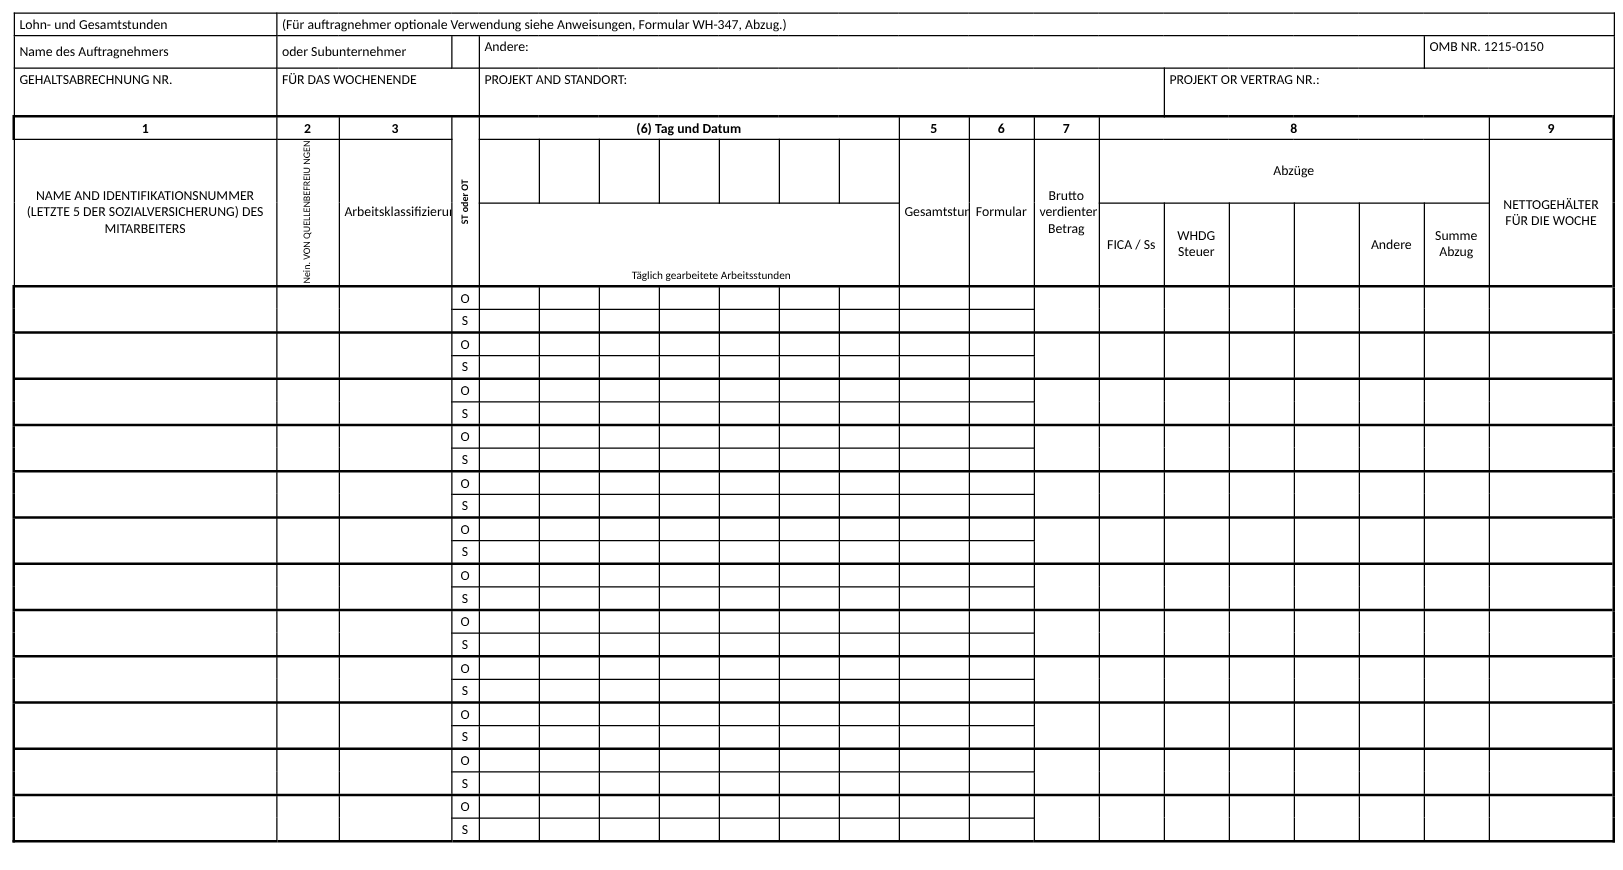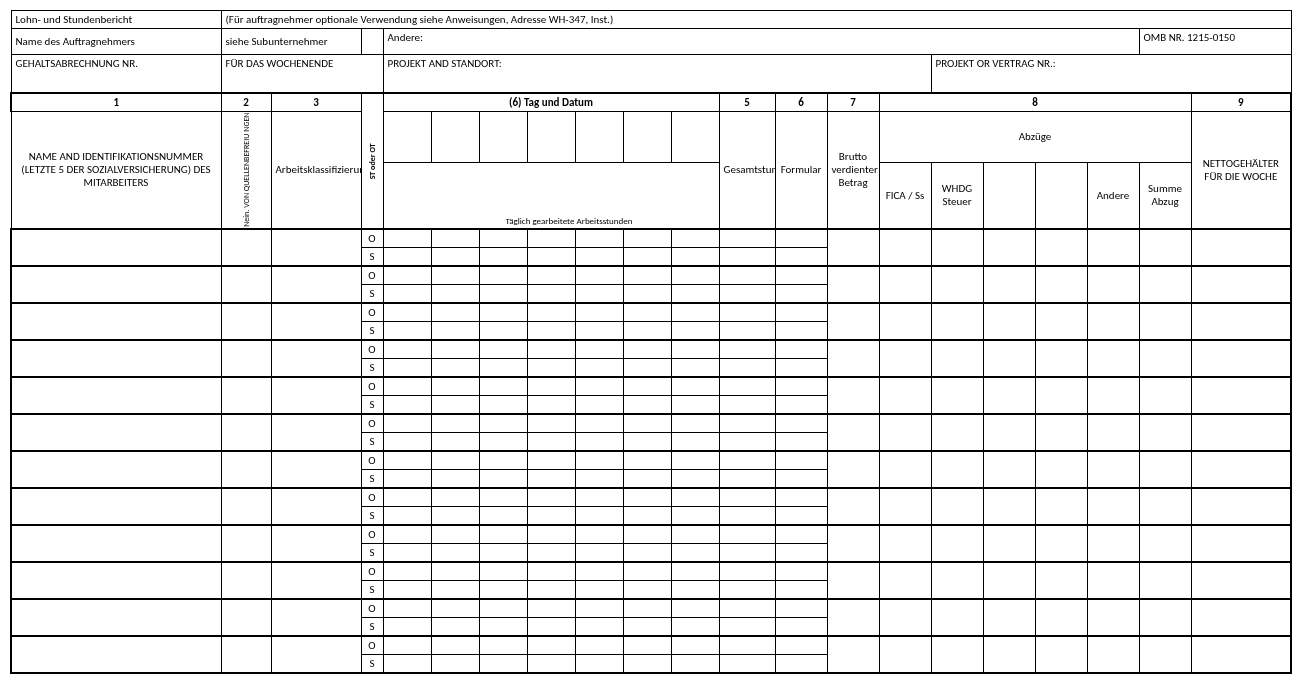--- a/index.html
+++ b/index.html
@@ -66,27 +66,27 @@
       <col style="width:52px">
       <col style="width:52px">
       <col style="width:52px">
       <col style="width:52px">
       <col style="width:52px">
   <col style="width:100px">
 </colgroup>
 
 <tbody>
       <tr class="h-top">
-  <td class="left">Lohn- und Stundenbericht</td>
-  <td class="left" colspan="20">(Für auftragnehmer optionale Verwendung siehe Anweisungen, Adresse WH-347, Inst.)</td>
+  <td class="left">Lohn- und Gesamtstunden</td>
+  <td class="left" colspan="20">(Für auftragnehmer optionale Verwendung siehe Anweisungen, Formular WH-347, Abzug.)</td>
 </tr>
 
 <tr class="h-contractor">
   <td class="left">Name des Auftragnehmers</td>
-  <td class="left" colspan="2">siehe Subunternehmer</td>
+  <td class="left" colspan="2">oder Subunternehmer</td>
   <td></td>
   <td class="left" colspan="15" style="vertical-align:top">Andere:</td>
   <td class="left" colspan="2" style="vertical-align:top">OMB NR. 1215-0150</td>
 </tr>
 
 <tr class="h-payroll">
   <td class="left" style="vertical-align:top">GEHALTSABRECHNUNG NR.</td>
   <td class="left" colspan="3" style="vertical-align:top">FÜR DAS WOCHENENDE</td>
   <td class="left" colspan="11" style="vertical-align:top">PROJEKT AND STANDORT:</td>
   <td class="left" colspan="6" style="vertical-align:top">PROJEKT OR VERTRAG NR.:</td>

